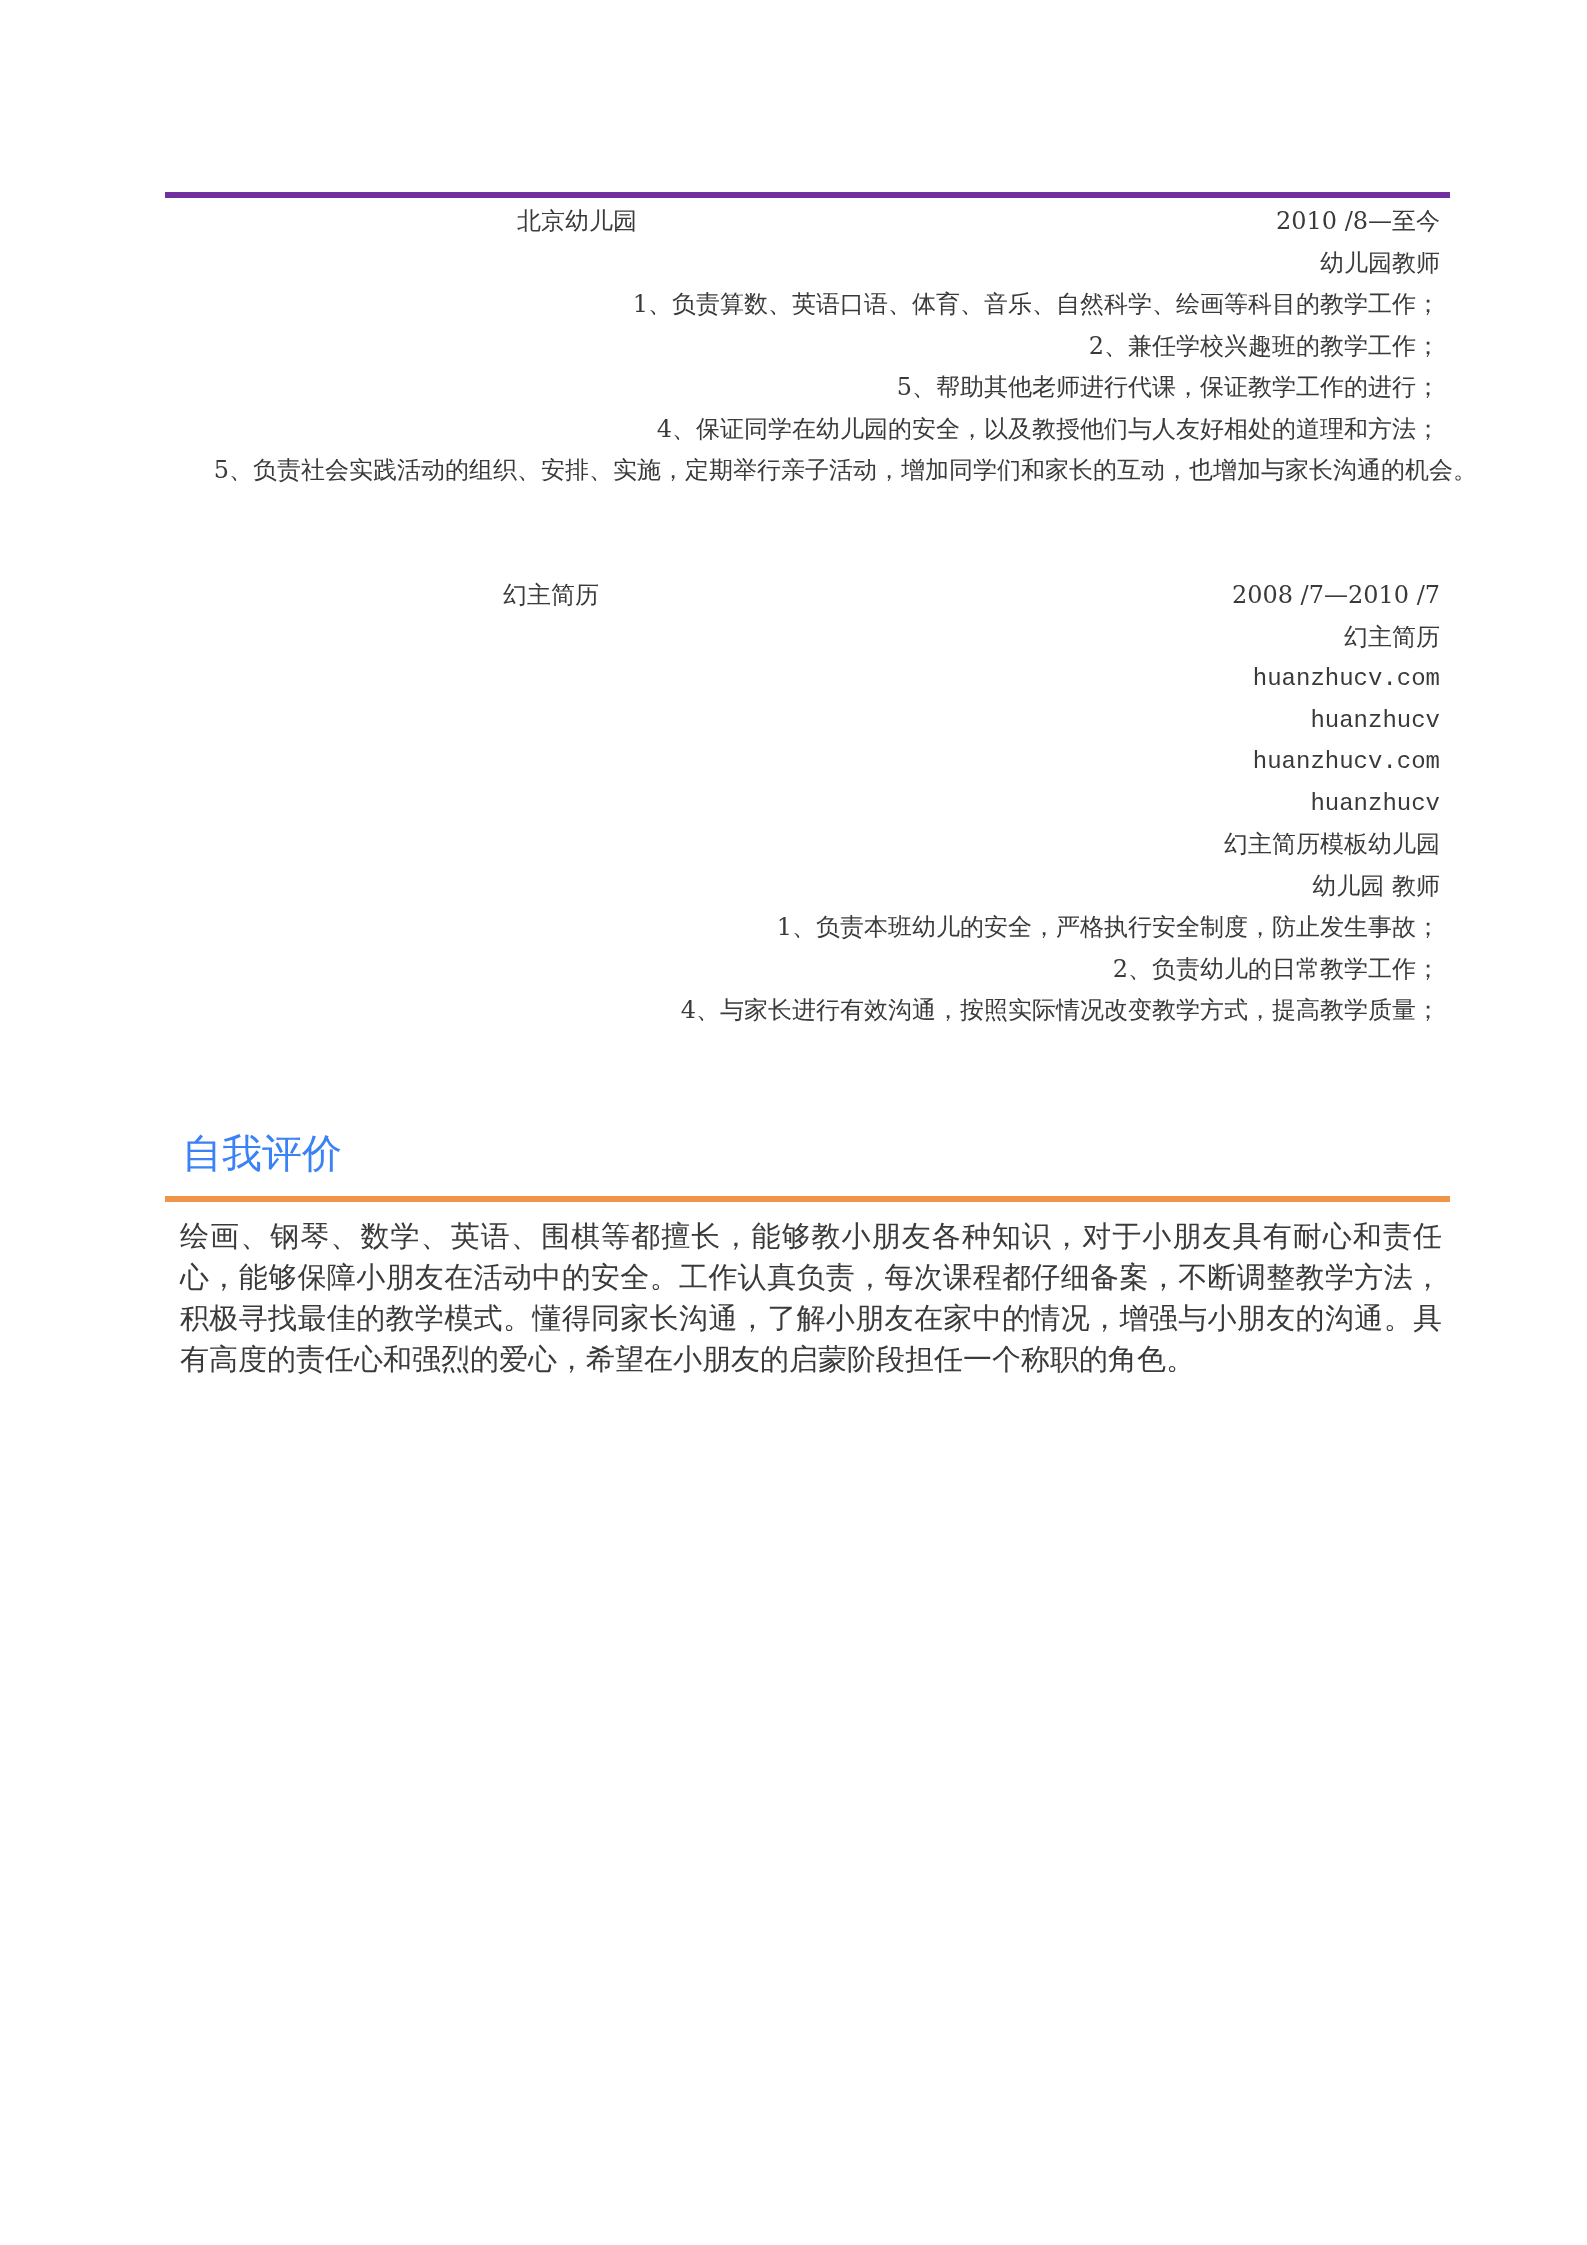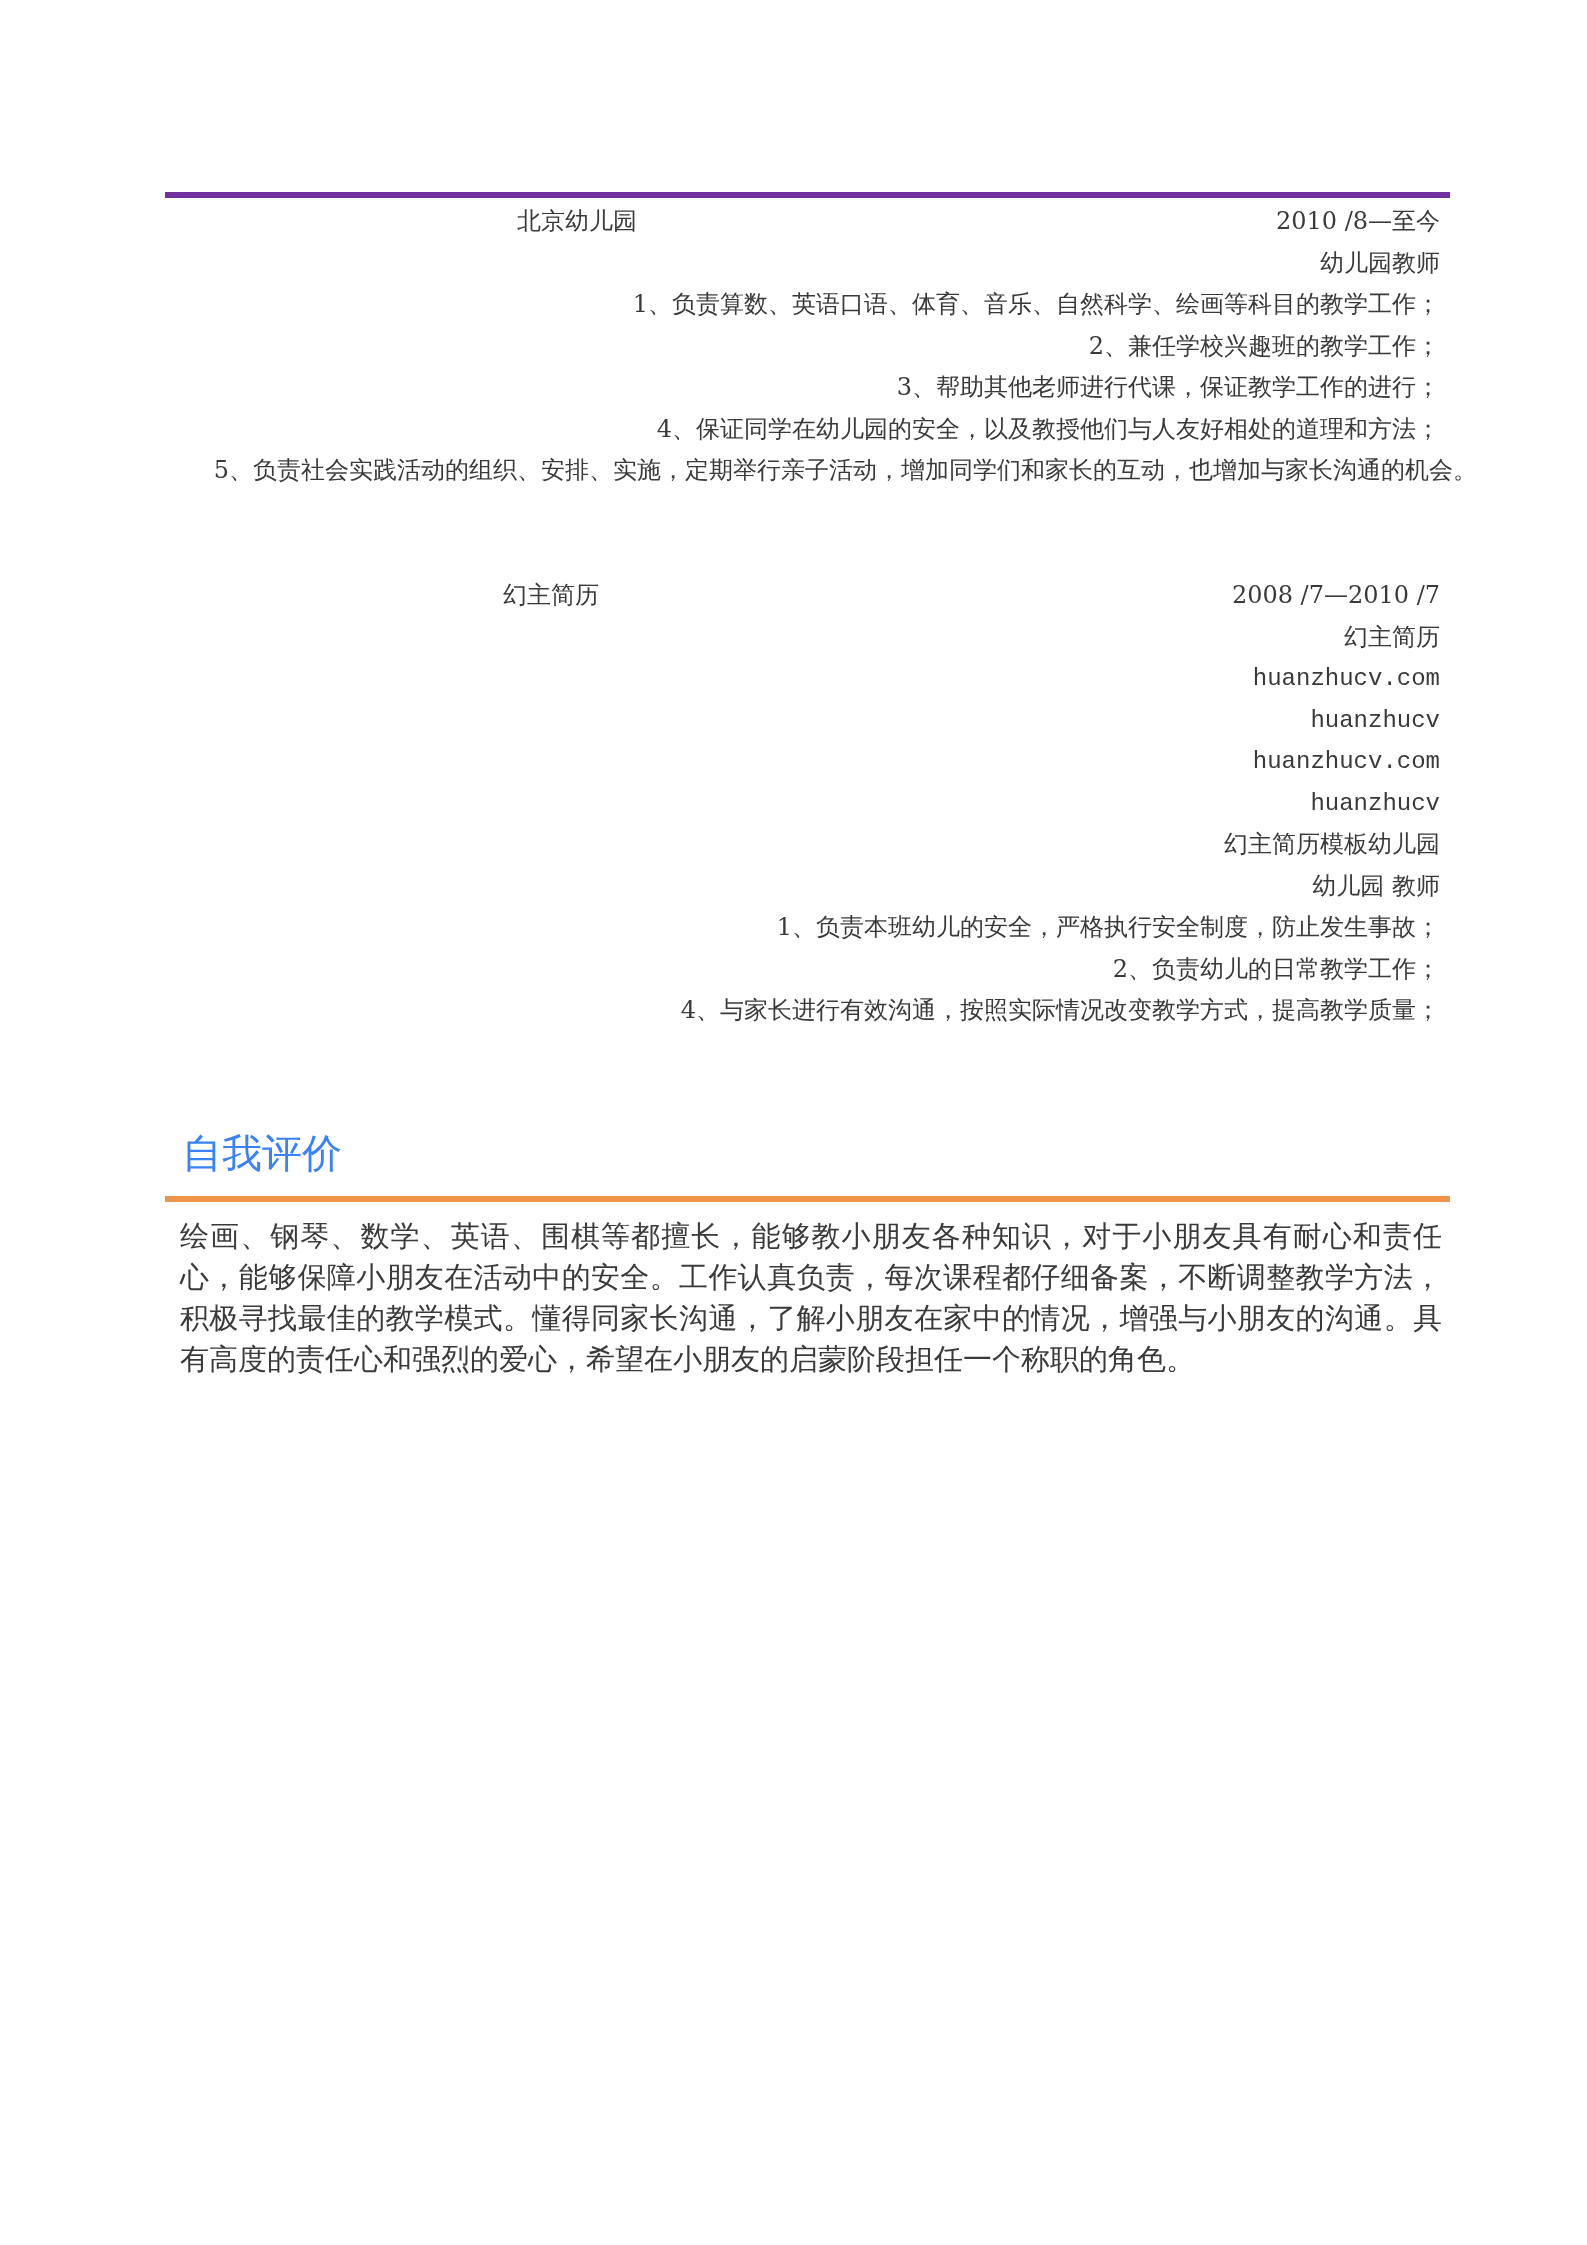--- a/index.html
+++ b/index.html
@@ -87,21 +87,21 @@
   <div class="rule rule-purple"></div>
 
   <div class="block" style="top:201px;">
     <div class="line date-line">
       <span class="date">2010 /8—至今</span>
       <span class="org" style="left:337px;">北京幼儿园</span>
     </div>
     <div class="line">幼儿园教师</div>
     <div class="line">1、负责算数、英语口语、体育、音乐、自然科学、绘画等科目的教学工作；</div>
     <div class="line">2、兼任学校兴趣班的教学工作；</div>
-    <div class="line">3、帮助其他老师进行代课，保证教学工作的进行；</div>
+    <div class="line">5、帮助其他老师进行代课，保证教学工作的进行；</div>
     <div class="line">4、保证同学在幼儿园的安全，以及教授他们与人友好相处的道理和方法；</div>
     <div class="line hang" style="width:1250px;">5、负责社会实践活动的组织、安排、实施，定期举行亲子活动，增加同学们和家长的互动，也增加与家长沟通的机会。</div>
   </div>
 
   <div class="block" style="top:575px;">
     <div class="line date-line">
       <span class="date">2008 /7—2010 /7</span>
       <span class="org" style="left:323px;">幻主简历</span>
     </div>
     <div class="line">幻主简历</div>

